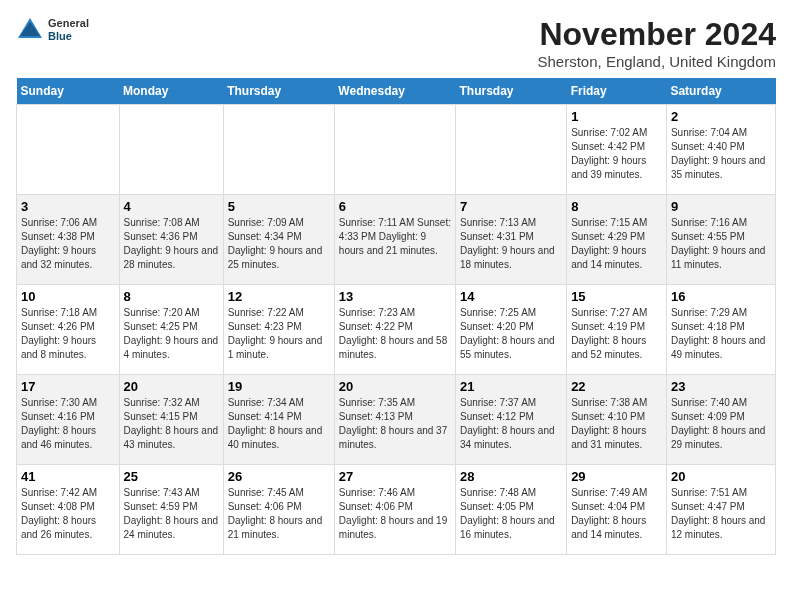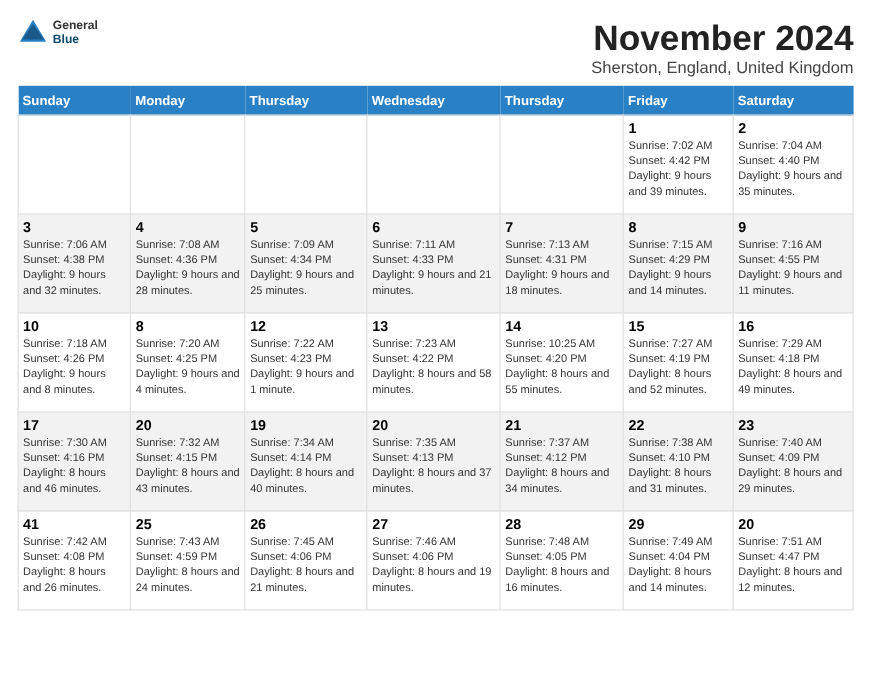--- a/index.html
+++ b/index.html
@@ -217,21 +217,21 @@
         </td>
         <td>
           <div class="day-num">13</div>
           <div class="day-info">Sunrise: 7:23 AM
 Sunset: 4:22 PM
 Daylight: 8 hours
 and 58 minutes.</div>
         </td>
         <td>
           <div class="day-num">14</div>
-          <div class="day-info">Sunrise: 10:25 AM
+          <div class="day-info">Sunrise: 7:25 AM
 Sunset: 4:20 PM
 Daylight: 8 hours
 and 55 minutes.</div>
         </td>
         <td>
           <div class="day-num">15</div>
           <div class="day-info">Sunrise: 7:27 AM
 Sunset: 4:19 PM
 Daylight: 8 hours
 and 52 minutes.</div>

